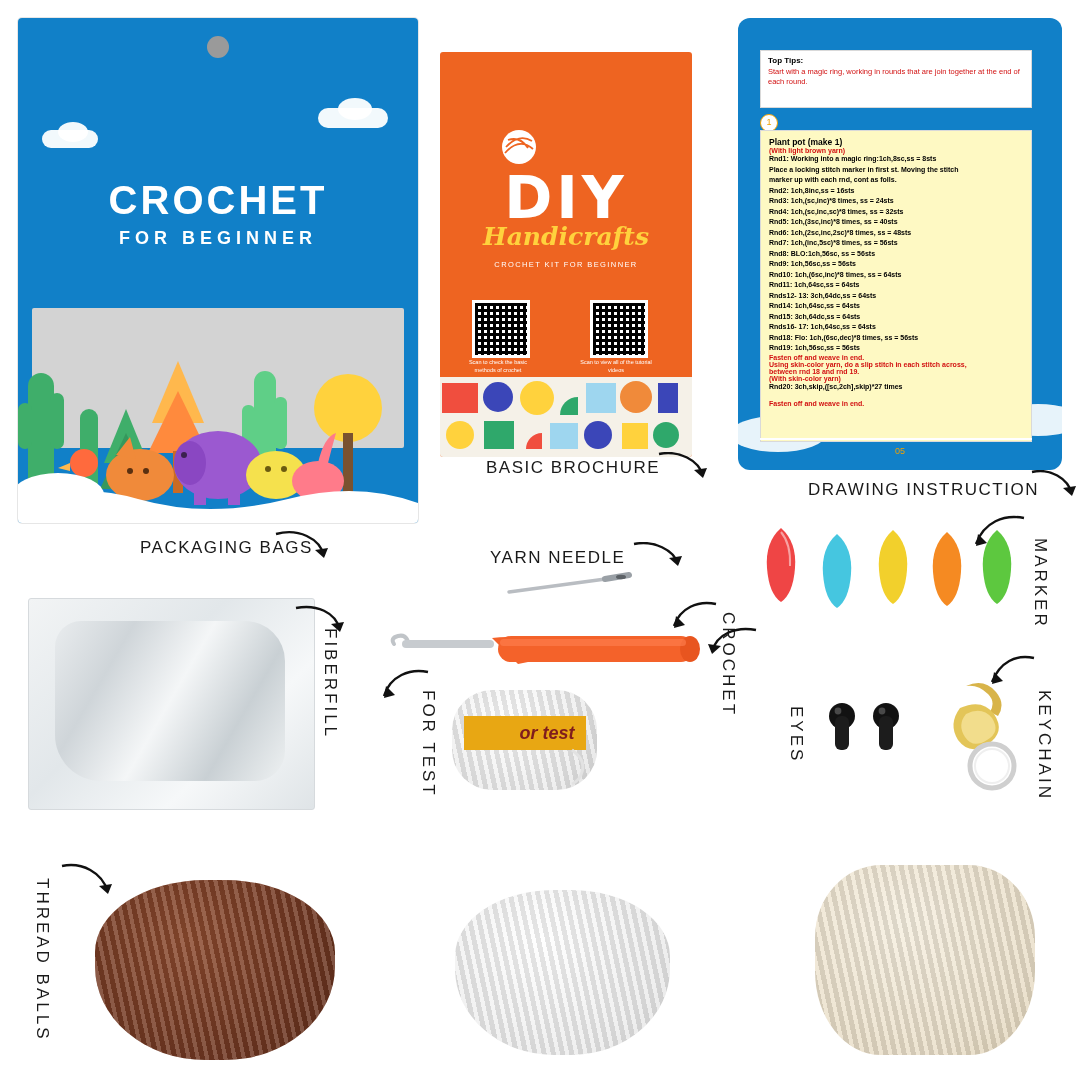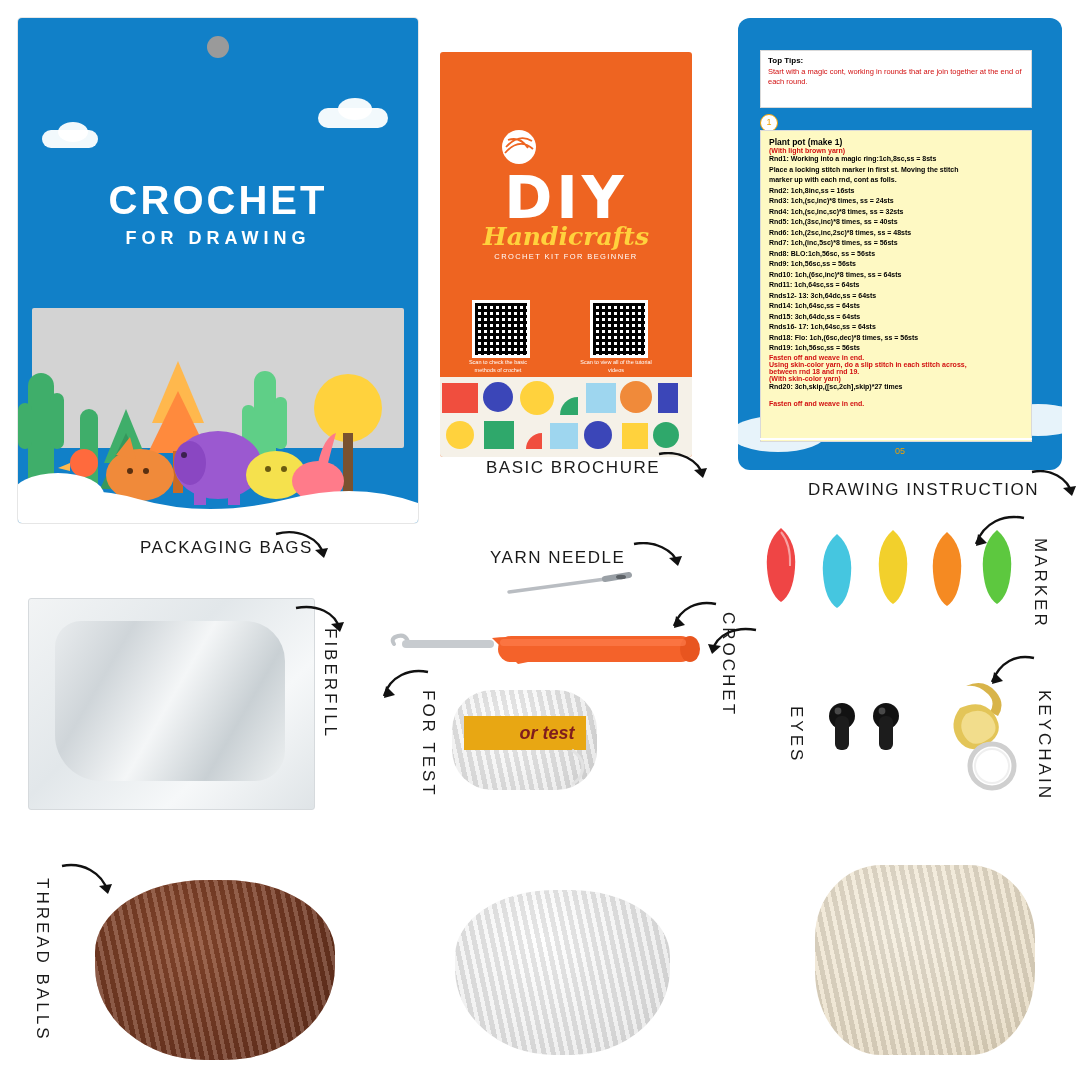--- a/index.html
+++ b/index.html
@@ -66,21 +66,21 @@
     position:absolute;left:0;top:112px;width:100%;text-align:center;
     font-size:58px;font-weight:bold;color:#fff;letter-spacing:4px;
     font-family:"DejaVu Sans", sans-serif;
   }
   .hand-word{
     position:absolute;left:0;top:170px;width:100%;text-align:center;
     font-size:25px;font-weight:bold;color:#ffd23d;font-style:italic;
     font-family:"DejaVu Serif", serif;
   }
   .broch-sub{
-    position:absolute;left:0;top:200px;width:100%;text-align:center;
+    position:absolute;left:0;top:208px;width:100%;text-align:center;
     font-size:7.5px;color:#ffffff;letter-spacing:1.4px;
   }
   .qr{
     position:absolute;width:52px;height:52px;background:#ffffff;padding:3px;
   }
   .qr-in{
     width:100%;height:100%;
     background-image:
       linear-gradient(90deg,#000 50%,transparent 50%),
       linear-gradient(#000 50%,transparent 50%);
@@ -180,21 +180,21 @@
     <div class="bag-hole"></div>
   </div>
   <div class="bag-body">
 
     <div class="cloud" style="left:24px;top:52px;width:56px;height:18px;"></div>
     <div class="cloud" style="left:40px;top:44px;width:30px;height:20px;border-radius:50%;"></div>
     <div class="cloud" style="left:300px;top:30px;width:70px;height:20px;"></div>
     <div class="cloud" style="left:320px;top:20px;width:34px;height:22px;border-radius:50%;"></div>
 
     <div class="bag-title">CROCHET</div>
-    <div class="bag-sub">FOR DRAWING</div>
+    <div class="bag-sub">FOR BEGINNER</div>
 
     <div class="bag-window"></div>
 
     <div class="bag-scene">
       <svg width="400" height="210" viewBox="0 0 400 210">
 
         <g fill="#3fae6a">
           <rect x="10" y="60" width="26" height="120" rx="13"></rect>
           <rect x="0" y="90" width="14" height="46" rx="7"></rect>
           <rect x="32" y="80" width="14" height="56" rx="7"></rect>
@@ -295,21 +295,21 @@
 </div>
 
 <div class="abs" id="instruction">
   <svg class="abs" style="left:0;bottom:0;" width="324" height="120" viewBox="0 0 324 120">
     <ellipse cx="40" cy="84" rx="48" ry="18" fill="#ffffff" opacity=".9"></ellipse>
     <ellipse cx="300" cy="70" rx="44" ry="16" fill="#ffffff" opacity=".9"></ellipse>
   </svg>
 
   <div class="ins-tip">
     <b>Top Tips:</b>
-    <span>Start with a magic cont, working in rounds that are join together at the end of each round.</span>
+    <span>Start with a magic ring, working in rounds that are join together at the end of each round.</span>
   </div>
 
   <div class="ins-num">1</div>
 
   <div class="ins-body">
     <div class="h">Plant pot (make 1)</div>
     <div class="r">(With light brown yarn)</div>
     <div class="l">Rnd1:  Working into a magic ring:1ch,8sc,ss = 8sts</div>
     <div class="l">          Place a locking stitch marker in first st. Moving the stitch</div>
     <div class="l">          marker up with each rnd, cont as folls.</div>

